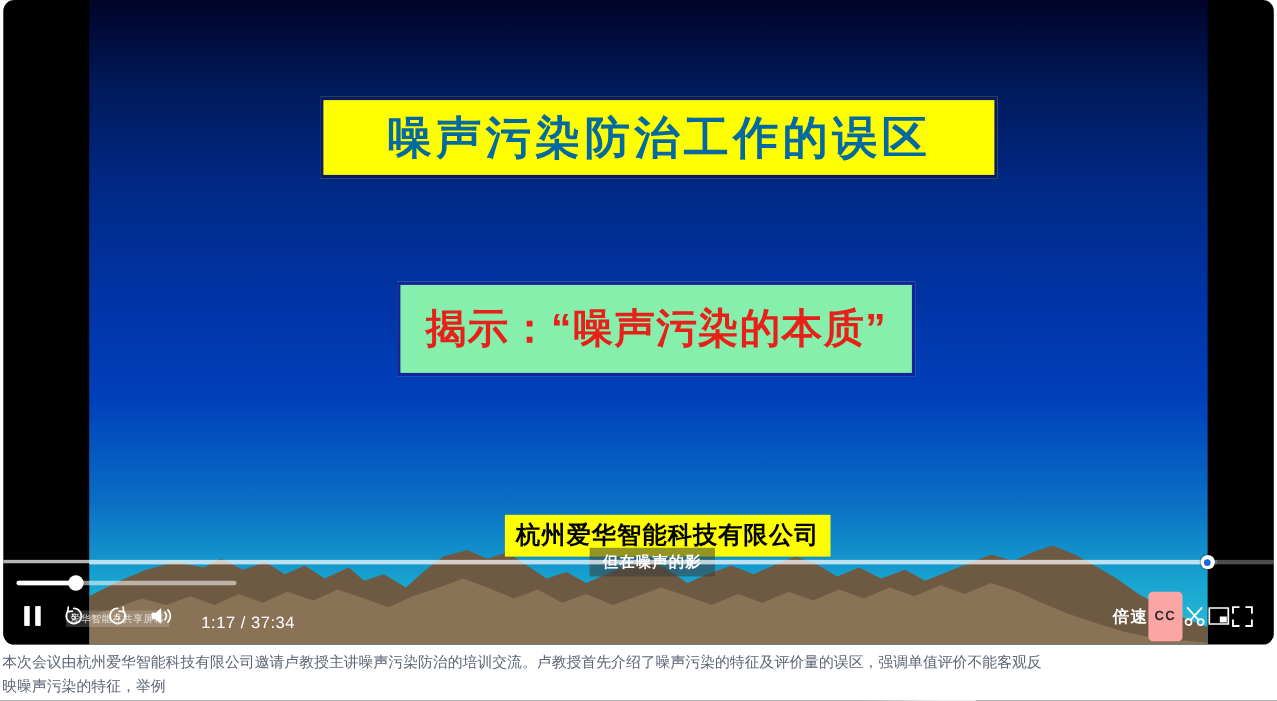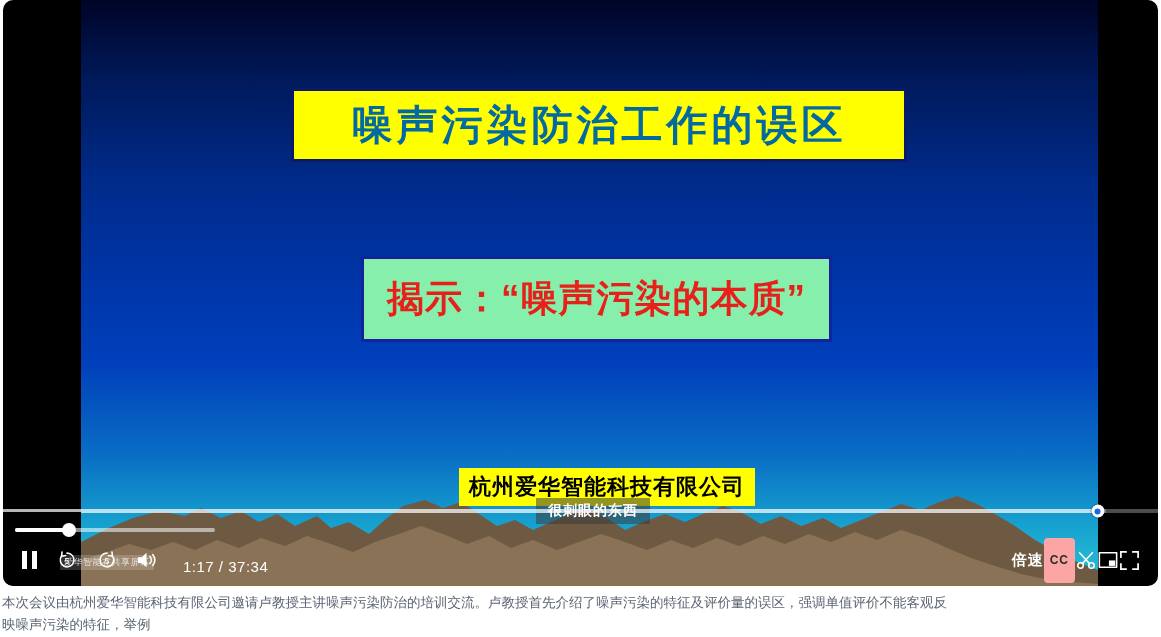--- a/index.html
+++ b/index.html
@@ -185,21 +185,21 @@
                  L226 80 L250 88 L272 96 L294 86 L318 78 L340 70 L362 78 L386 88 L408 80
                  L430 92 L452 84 L476 94 L498 86 L520 78 L544 86 L566 94 L590 84 L612 92
                  L636 82 L658 90 L682 80 L704 88 L728 78 L750 86 L774 76 L796 84 L820 74
                  L844 82 L866 92 L890 102 L914 110 L940 118 L968 124 L1017 128 L1017 130 L0 130 Z" fill="#8a7256"></path>
       </svg>
     </div>
 
     <div class="slide-title">噪声污染防治工作的误区</div>
     <div class="slide-sub">揭示：“噪声污染的本质”</div>
     <div class="slide-company">杭州爱华智能科技有限公司</div>
-    <div class="danmaku">很刺眼的东西</div>
+    <div class="danmaku">但在噪声的影</div>
 
   </div>
 
   <div class="controls">
 
     <div class="seek">
       <div class="seek-buffer"></div>
       <div class="seek-played"></div>
       <div class="seek-knob"></div>
     </div>

